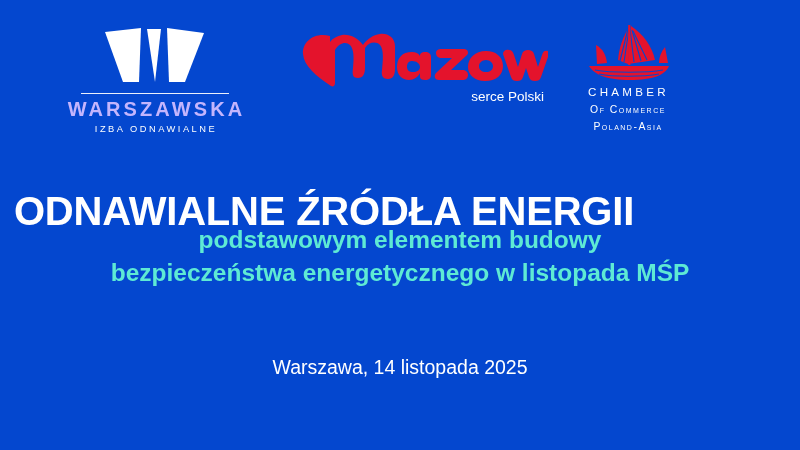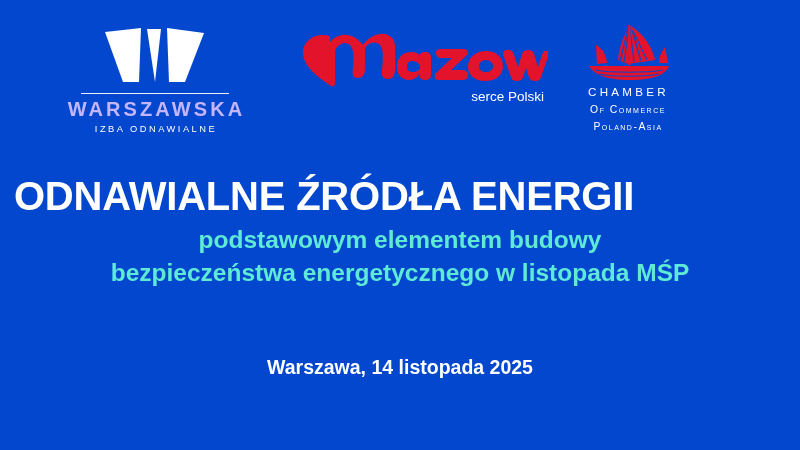--- a/index.html
+++ b/index.html
@@ -136,21 +136,21 @@
     align-self: flex-end;
     margin-top: 2px;
     margin-right: 8px;
     white-space: nowrap;
   }
 
   
   .headline {
     position: absolute;
     left: 0;
-    top: 147px;
+    top: 162px;
     width: 648px;
     text-align: center;
     color: #ffffff;
     font-size: 40px;
     font-weight: 700;
     letter-spacing: -0.2px;
     line-height: 1.12;
     white-space: nowrap;
   }
 
@@ -170,21 +170,21 @@
   }
 
   .dateline {
     position: absolute;
     left: 0;
     top: 358px;
     width: 800px;
     text-align: center;
     color: #ffffff;
     font-size: 19.5px;
-    font-weight: 700;
+    font-weight: 400;
     line-height: 1;
     white-space: nowrap;
   }
 </style>
 </head>
 <body>
 
 <div class="slide">
 
   <div class="logo-bar">

